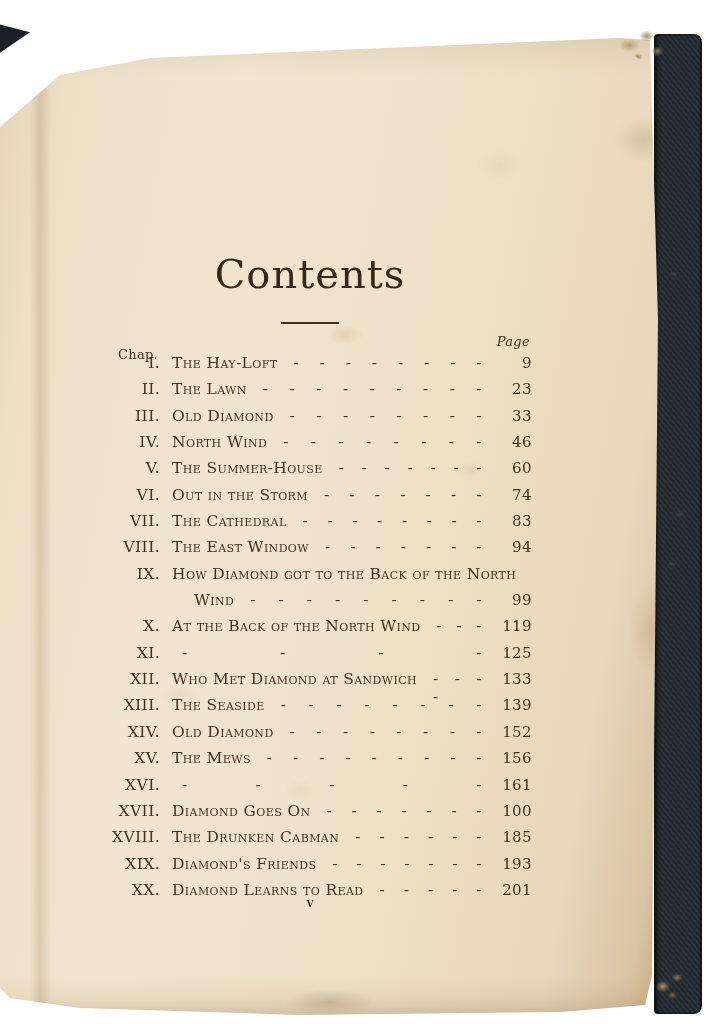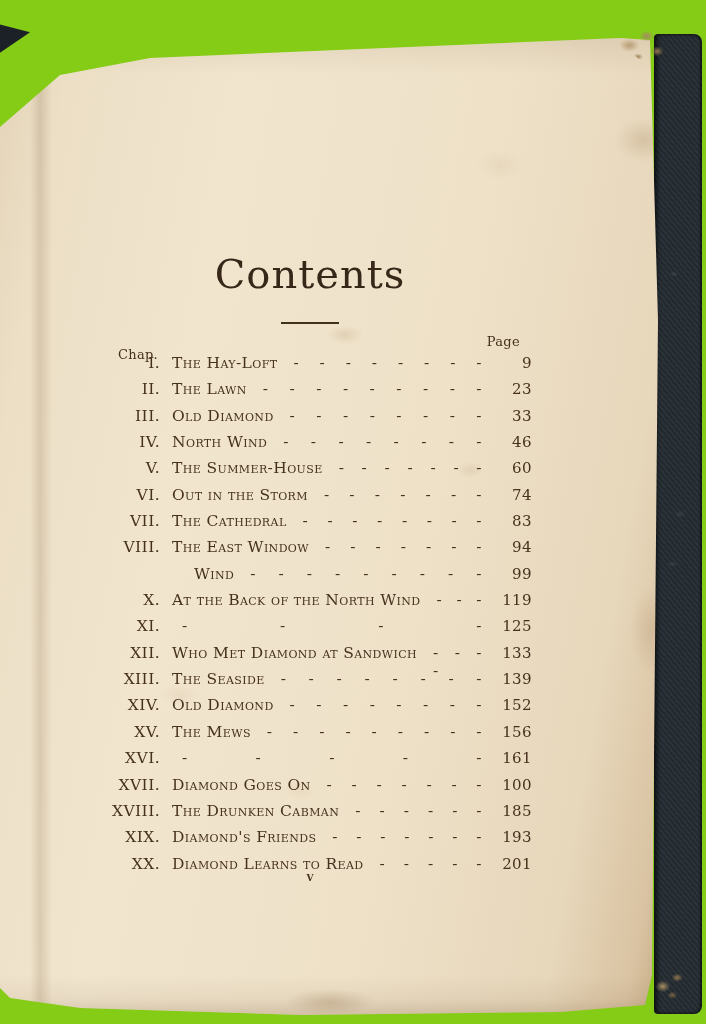--- a/index.html
+++ b/index.html
@@ -1,18 +1,18 @@
 <!DOCTYPE html>
 <html><head>
 <meta charset="utf-8">
 <style>
   html,body{margin:0;padding:0;background:#070707;}
   .stage{
     position:relative;width:706px;height:1024px;overflow:hidden;
-    background:#84cc16;
+    background:#ffffff;
     font-family:"DejaVu Serif","Liberation Serif",serif;
   }
   
   .cover-edge{
     position:absolute;left:654px;top:34px;width:48px;height:980px;
     border-radius:4px 8px 8px 4px;
     background:
       radial-gradient(6px 4px at 20px 240px, rgba(190,200,195,.14), transparent 70%),
       radial-gradient(8px 5px at 26px 480px, rgba(190,200,195,.10), transparent 70%),
       radial-gradient(7px 4px at 18px 530px, rgba(200,190,160,.12), transparent 70%),
@@ -69,21 +69,21 @@
     position:absolute;left:88px;top:220px;width:444px;
     color:#46311e;
   }
   .contents-title{
     font-size:40px;line-height:48px;text-align:center;
     letter-spacing:1px;color:#362718;font-weight:normal;margin:0;
   }
   .rule{width:58px;height:0;border-top:2px solid #42301e;margin:24px auto 0;}
   .cols{position:relative;height:26px;margin-top:10px;font-size:13px;letter-spacing:.3px;}
   .col-chap{position:absolute;left:30px;bottom:-2px;}
-  .col-page{position:absolute;right:12px;top:0;}
+  .col-page{position:absolute;right:2px;top:0;font-style:italic;}
   .toc{margin-top:-6px;}
   .row{display:flex;align-items:baseline;height:26.35px;font-size:15.5px;letter-spacing:.4px;}
   .num{width:72px;padding-right:6px;text-align:right;flex:0 0 auto;}
   .row-title{font-variant:small-caps;margin-left:6px;white-space:nowrap;flex:0 0 auto;}
   .row-title.indent{margin-left:28px;}
   .leader{flex:1 1 auto;display:block;margin:0 12px 0 16px;overflow:hidden;
           text-align:justify;text-align-last:justify;word-spacing:.55em;}
   .pg{width:38px;text-align:right;font-size:15px;flex:0 0 auto;}
   .folio{margin-top:-12px;text-align:center;font-size:12.5px;font-variant:small-caps;font-weight:bold;}
 </style>
@@ -158,20 +158,26 @@
             <span class="pg">83</span>
           </div>
 
           <div class="row">
             <span class="num">VIII.</span>
             <span class="row-title">The East Window</span>
             <span class="leader">- - - - - - -</span>
             <span class="pg">94</span>
           </div>
 
+          <div class="row">
+            <span class="num">IX.</span>
+            <span class="row-title">How Diamond got to the Back of the North</span>
+            <span class="leader"></span>
+            <span class="pg"></span>
+          </div>
 
           <div class="row">
             <span class="num"></span>
             <span class="row-title indent">Wind</span>
             <span class="leader">- - - - - - - - -</span>
             <span class="pg">99</span>
           </div>
 
           <div class="row">
             <span class="num">X.</span>

